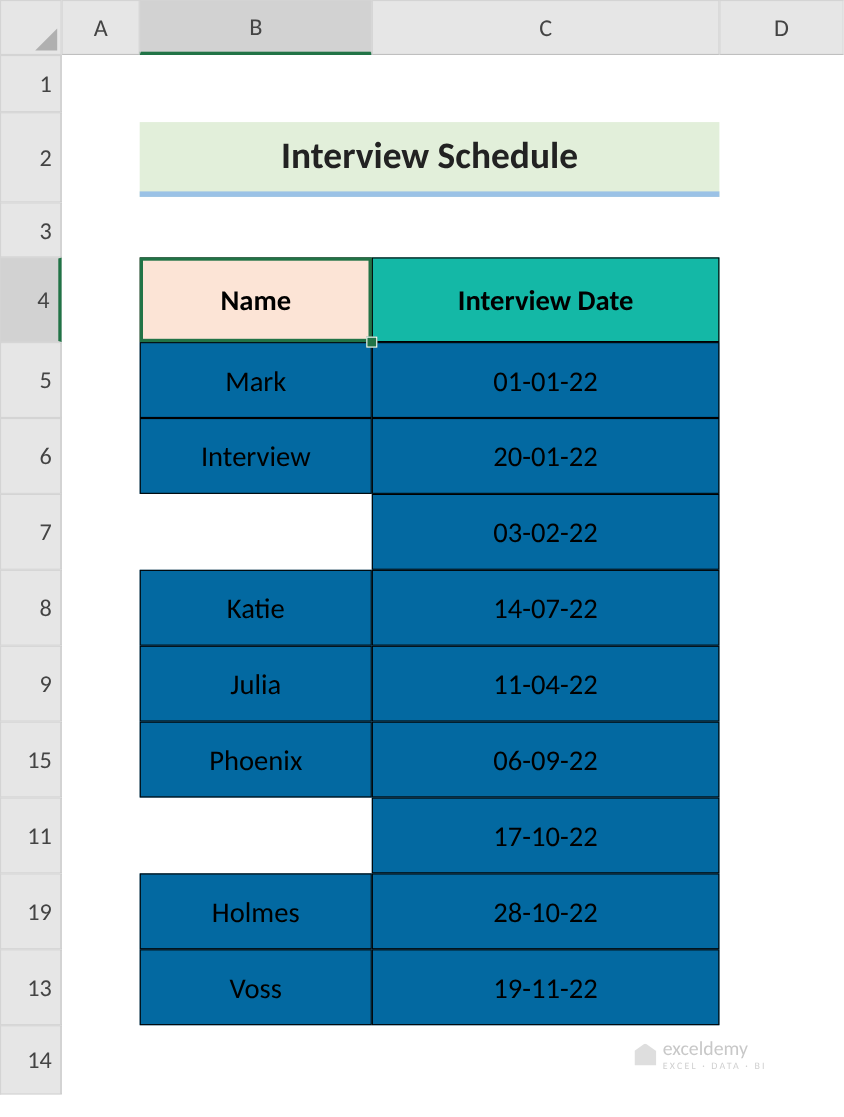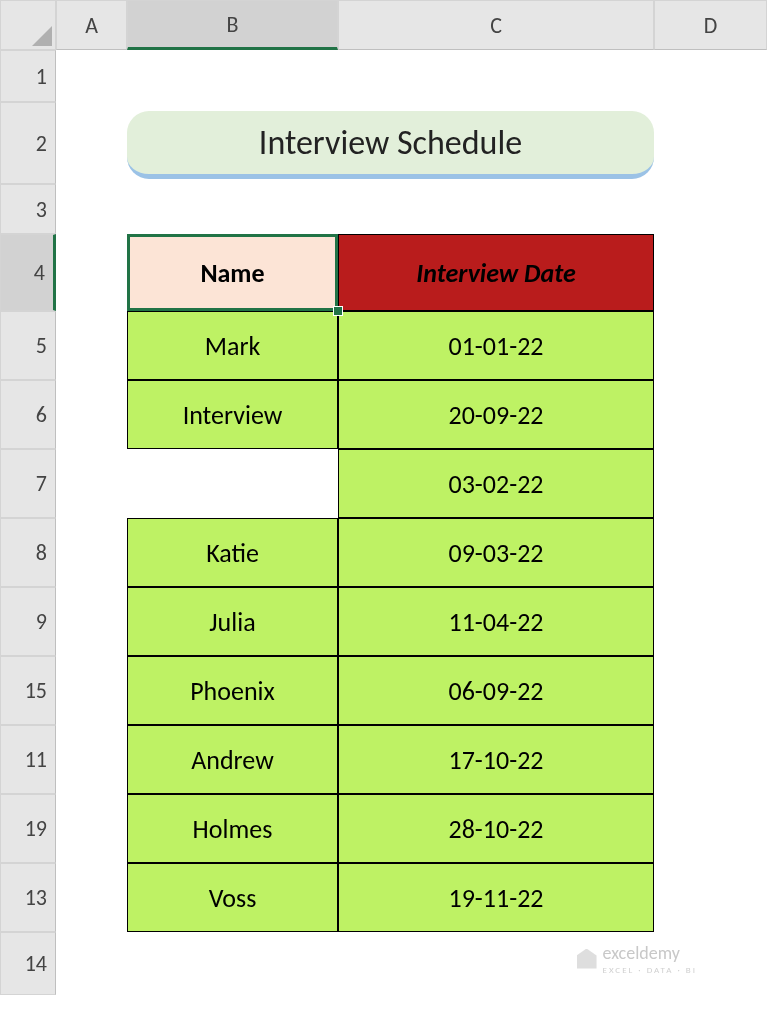--- a/index.html
+++ b/index.html
@@ -59,45 +59,44 @@
   justify-content: center;
 }
 .title-box {
   background: #e2efda;
   width: 100%;
   height: 68px;
   display: flex;
   align-items: center;
   justify-content: center;
   font-size: 34px;
-  font-weight: normal;
+  font-weight: bold;
   color: #222;
   border-bottom: 5px solid #9bc2e6;
   margin-top: 4px;
-  border-radius: 22px;
 }
 .hdr {
   border: 1px solid #000;
   display: flex;
   align-items: center;
   justify-content: center;
   font-size: 26px;
   font-weight: bold;
   color: #000;
 }
 .hdr.name { background: #fce4d6; grid-column: 3; grid-row: 5; text-align: right; }
-.hdr.date { background: #b91c1c; grid-column: 4; grid-row: 5; font-style: italic; }
+.hdr.date { background: #14b8a6; grid-column: 4; grid-row: 5; }
 .data {
   border: 1px solid #000;
   display: flex;
   align-items: center;
   justify-content: center;
   font-size: 26px;
   color: #000;
-  background: #bef264;
+  background: #0369a1;
 }
 .sel {
   position: absolute;
   border: 3px solid #217346;
   pointer-events: none;
   z-index: 10;
 }
 .fill-handle {
   position: absolute;
   width: 10px; height: 10px;
@@ -158,29 +157,28 @@
   <div class="title-cell">
     <div class="title-box">Interview Schedule</div>
   </div>
 
   <div class="hdr name">Name</div>
   <div class="hdr date">Interview Date</div>
 
   <div class="data" style="grid-column:3;grid-row:6">Mark</div>
   <div class="data" style="grid-column:4;grid-row:6">01-01-22</div>
   <div class="data" style="grid-column:3;grid-row:7">Interview</div>
-  <div class="data" style="grid-column:4;grid-row:7">20-09-22</div>
+  <div class="data" style="grid-column:4;grid-row:7">20-01-22</div>
   <div class="data" style="grid-column:4;grid-row:8">03-02-22</div>
   <div class="data" style="grid-column:3;grid-row:9">Katie</div>
-  <div class="data" style="grid-column:4;grid-row:9">09-03-22</div>
+  <div class="data" style="grid-column:4;grid-row:9">14-07-22</div>
   <div class="data" style="grid-column:3;grid-row:10">Julia</div>
   <div class="data" style="grid-column:4;grid-row:10">11-04-22</div>
   <div class="data" style="grid-column:3;grid-row:11">Phoenix</div>
   <div class="data" style="grid-column:4;grid-row:11">06-09-22</div>
-  <div class="data" style="grid-column:3;grid-row:12">Andrew</div>
   <div class="data" style="grid-column:4;grid-row:12">17-10-22</div>
   <div class="data" style="grid-column:3;grid-row:13">Holmes</div>
   <div class="data" style="grid-column:4;grid-row:13">28-10-22</div>
   <div class="data" style="grid-column:3;grid-row:14">Voss</div>
   <div class="data" style="grid-column:4;grid-row:14">19-11-22</div>
 </div>
 
 <div class="sel" style="left:127px;top:234px;width:211px;height:77px"></div>
 <div class="fill-handle" style="left:333px;top:306px"></div>
 

